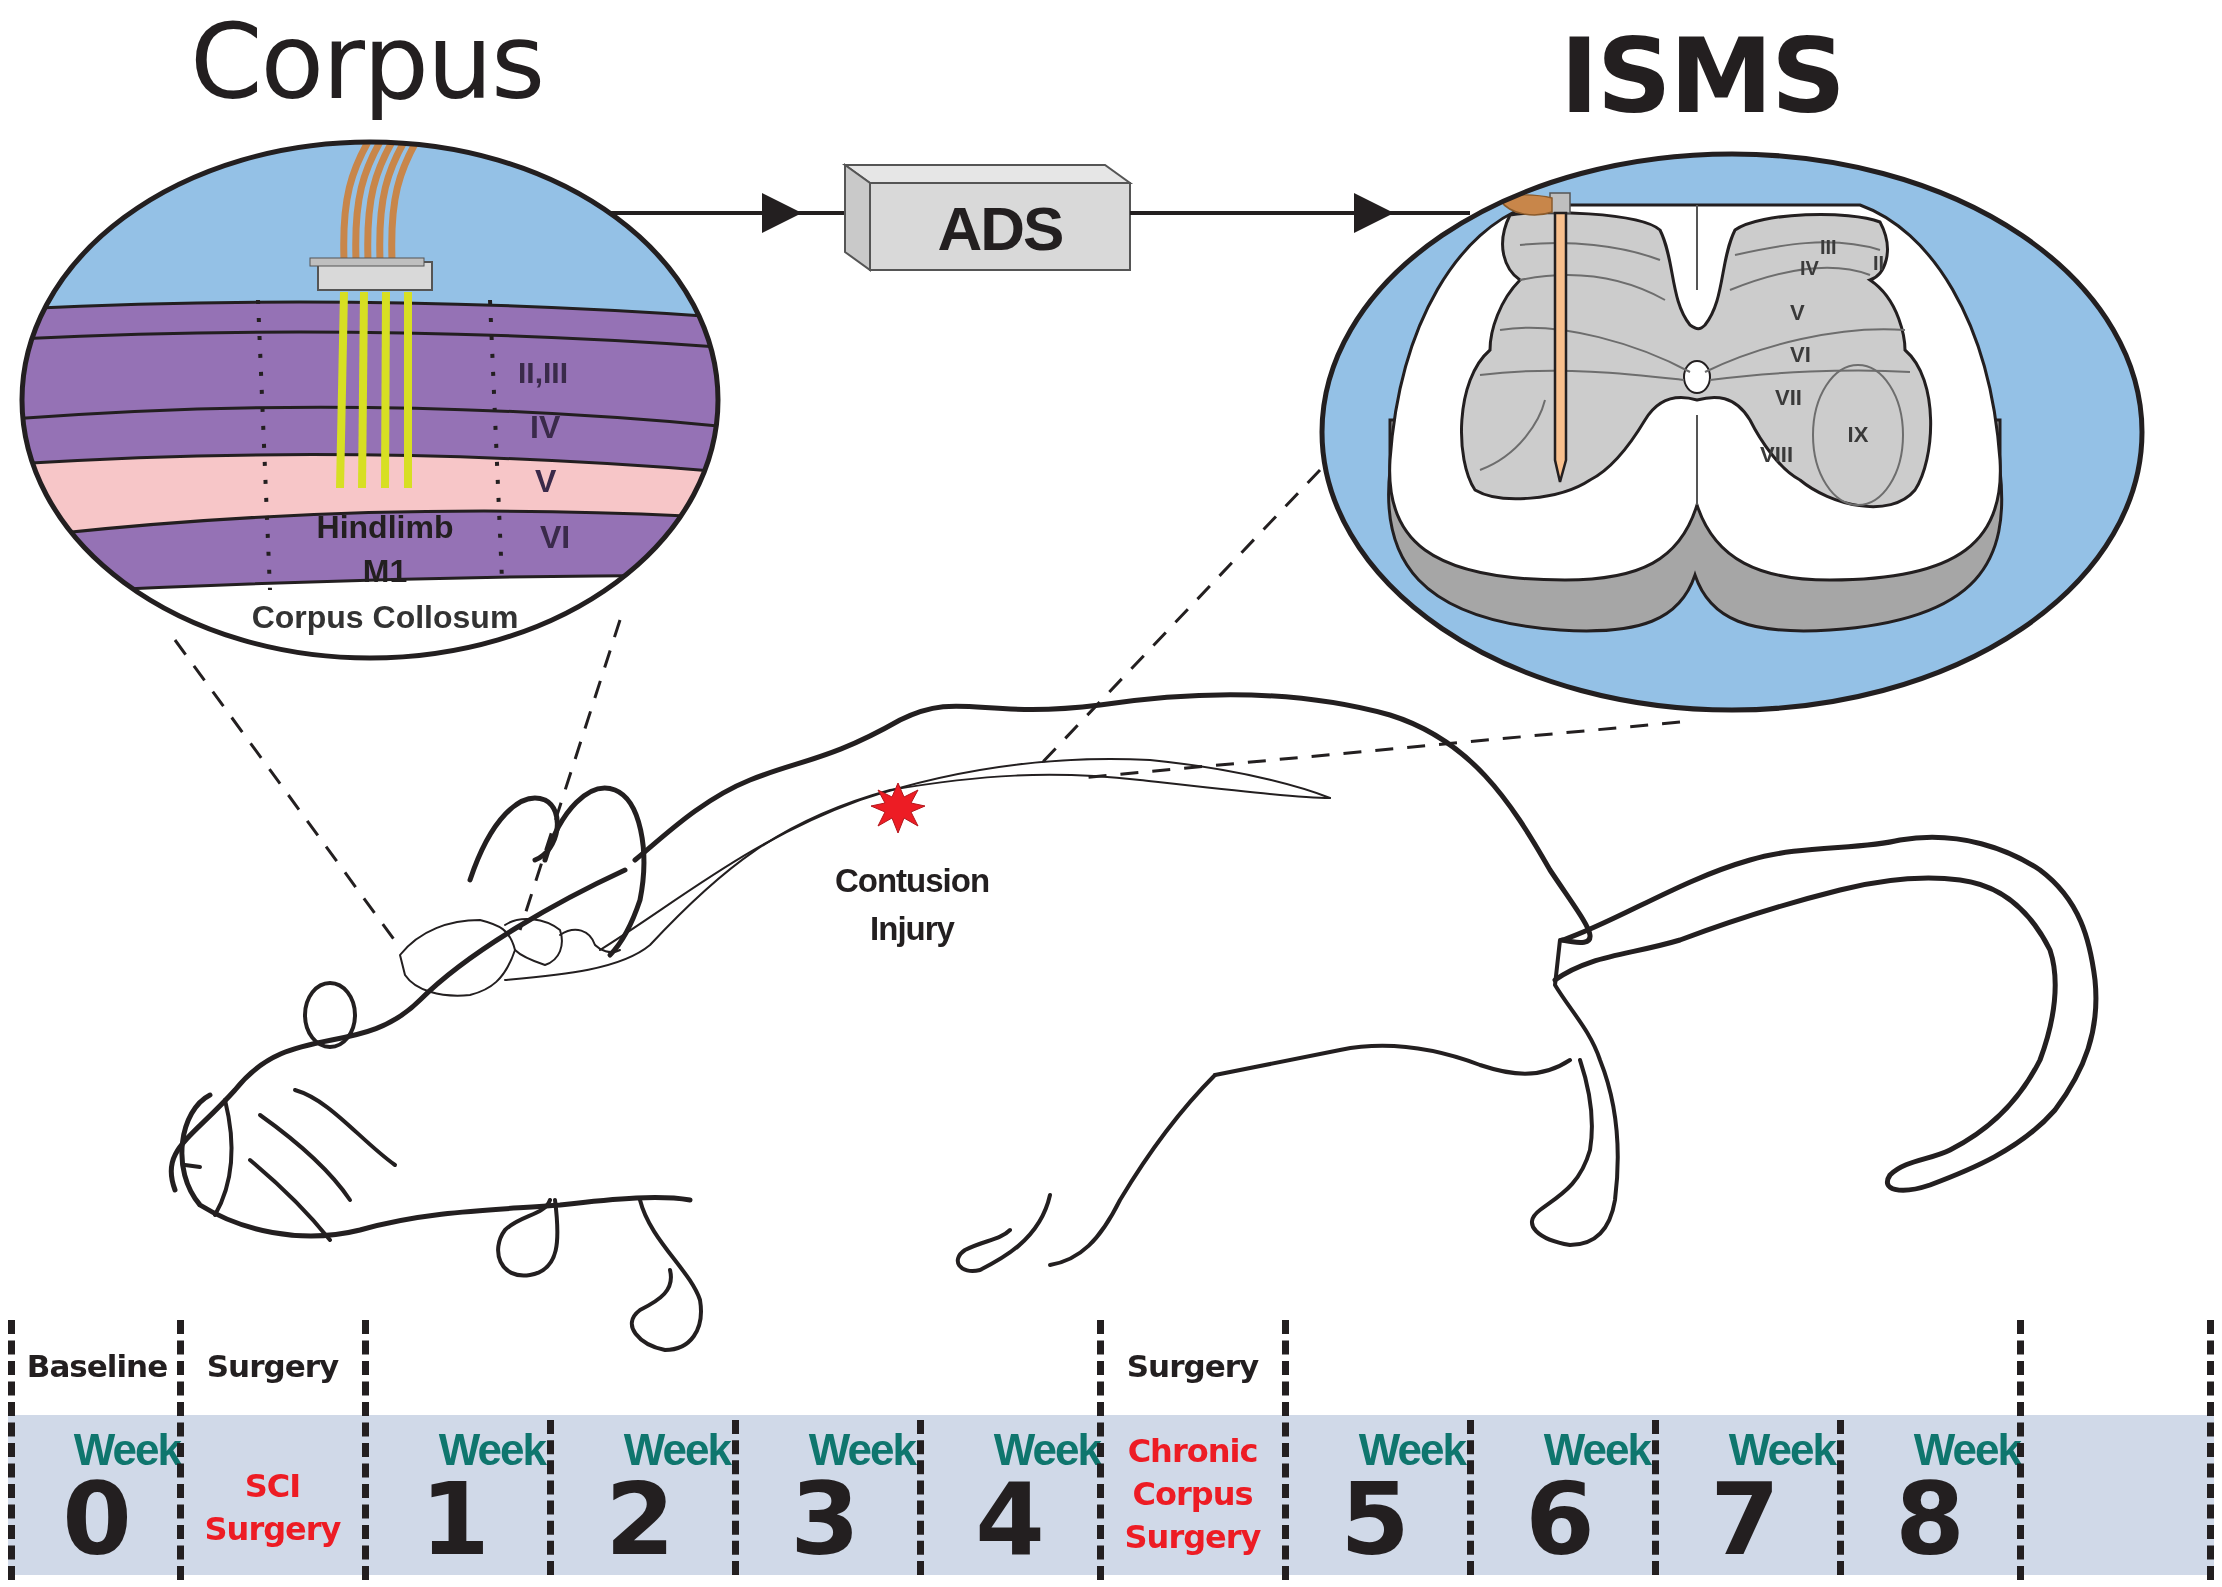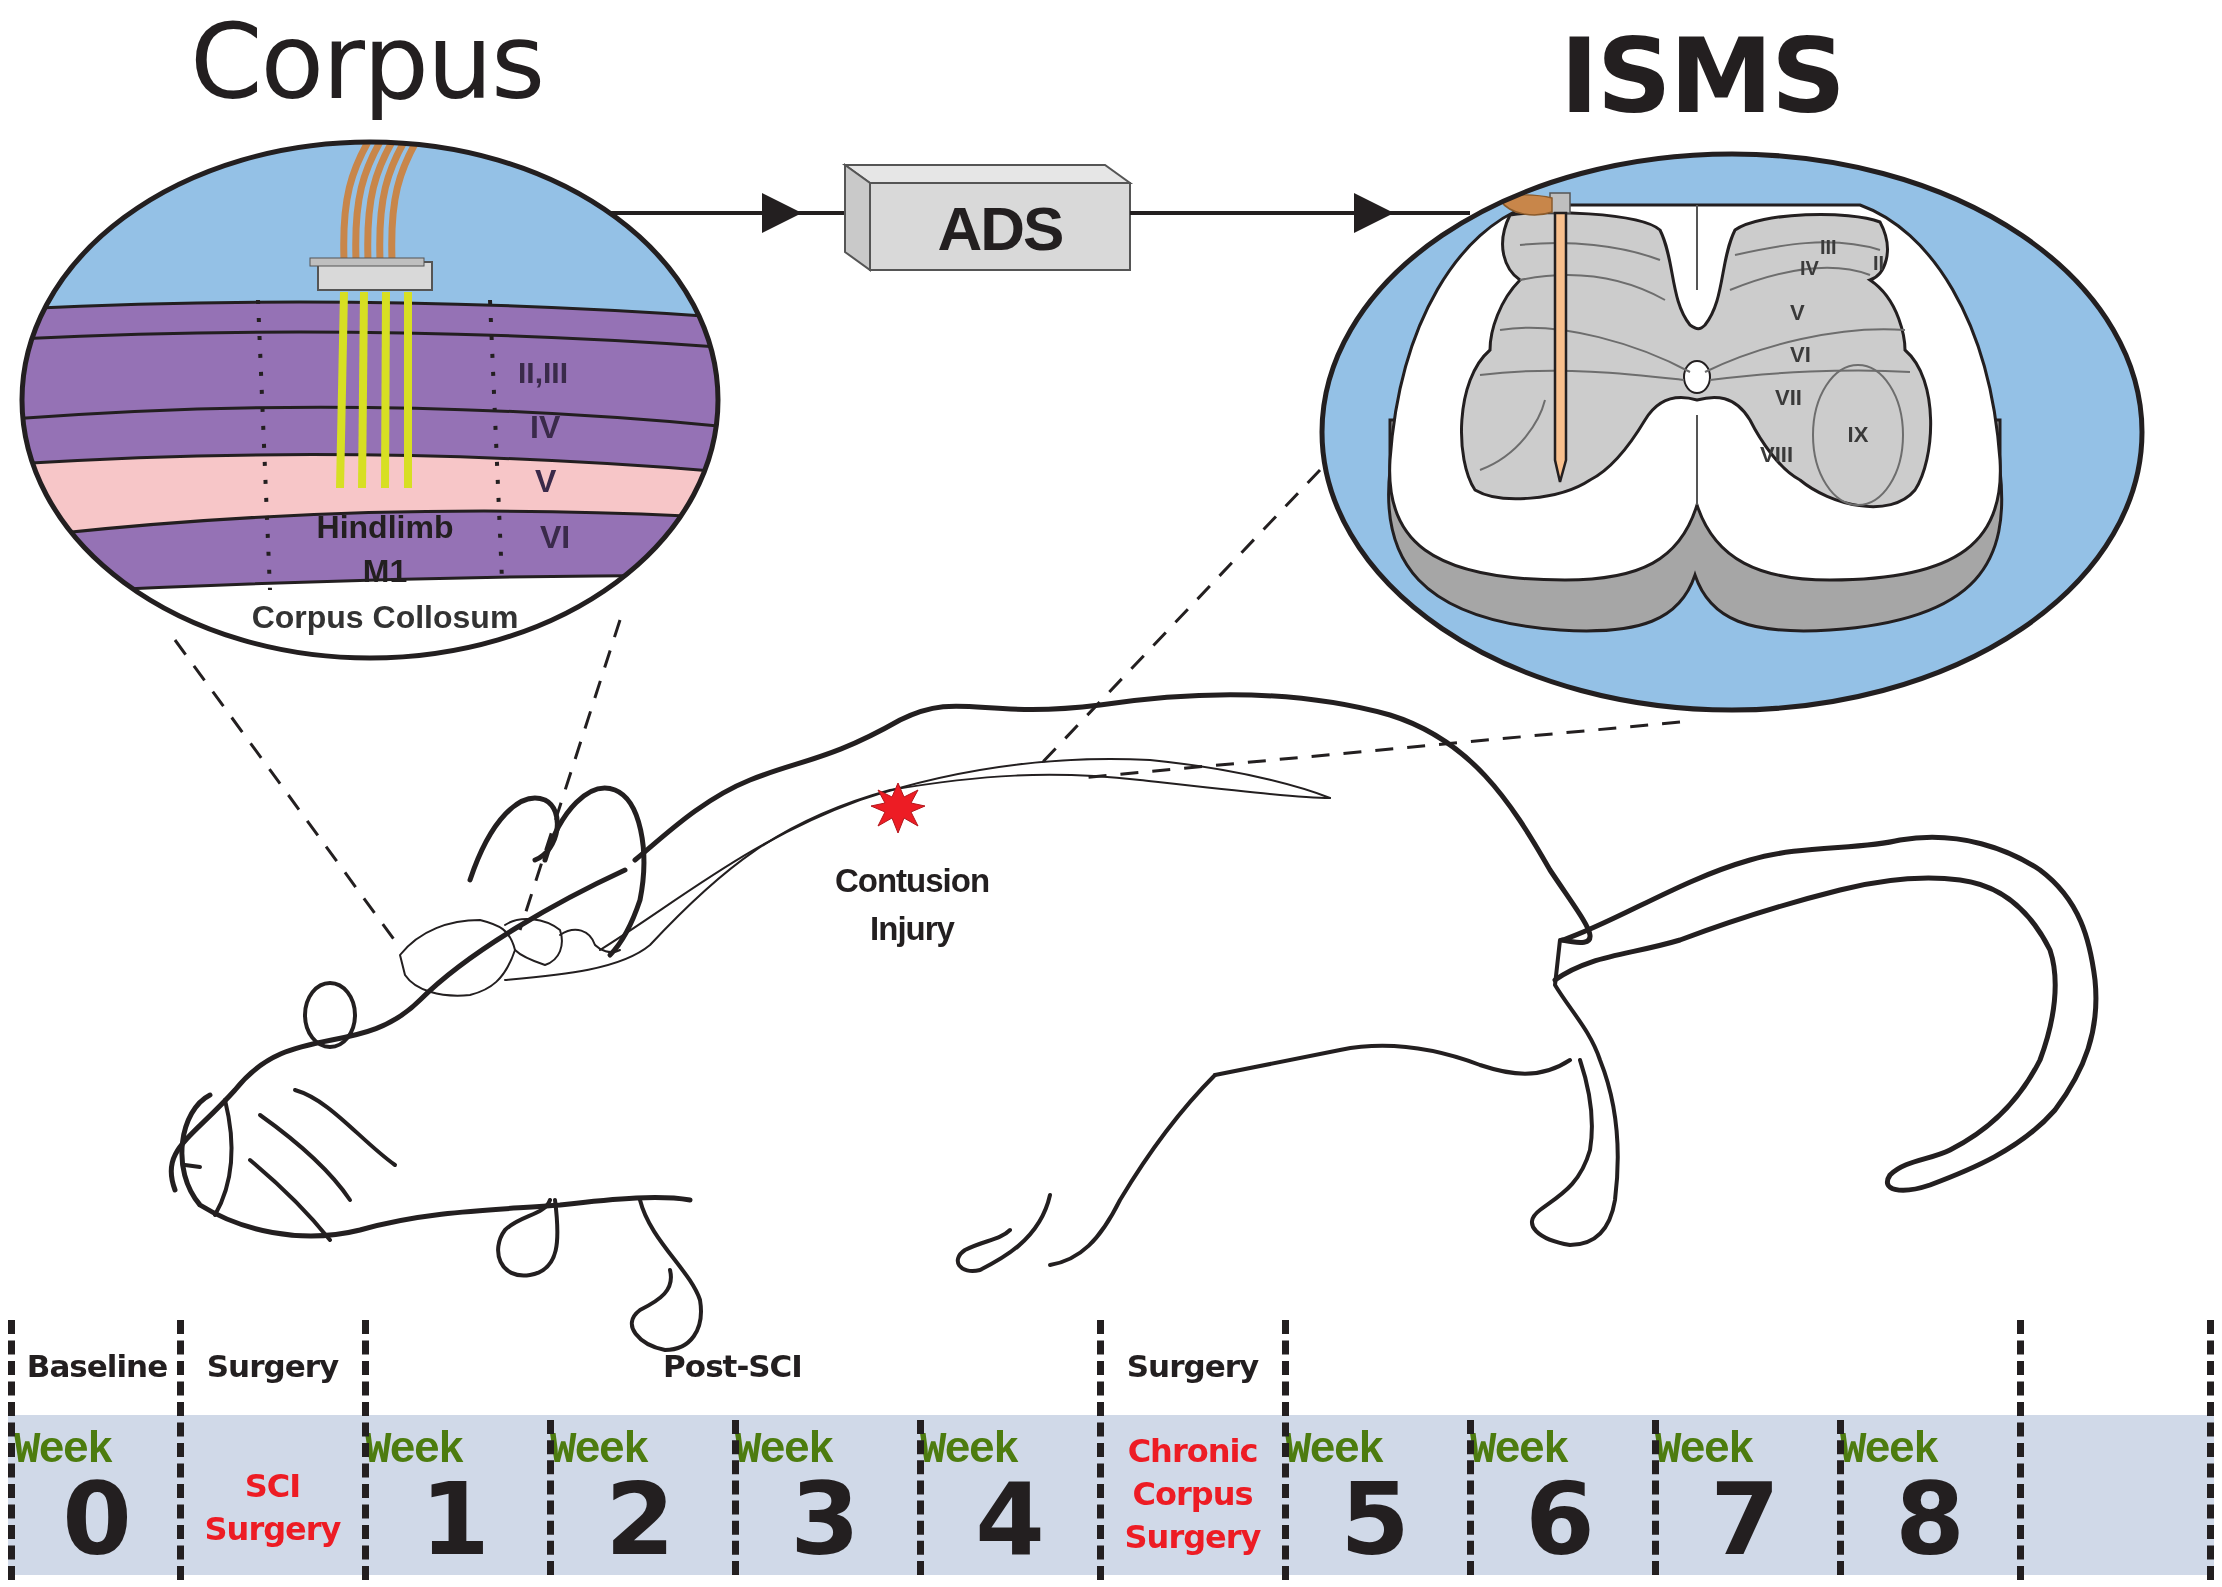--- a/index.html
+++ b/index.html
@@ -4,21 +4,21 @@
 <style>
   html,body{margin:0;padding:0;background:#ffffff;}
   body{width:2222px;height:1587px;position:relative;overflow:hidden;font-family:"Liberation Sans","DejaVu Sans",sans-serif;color:#231f20;}
   #scene{position:absolute;left:0;top:0;width:2222px;height:1587px;}
   .title{position:absolute;font-family:"DejaVu Sans",sans-serif;font-weight:400;font-size:104px;letter-spacing:-2px;color:#231f20;line-height:1;}
   .svg-text{font-family:"Liberation Sans","DejaVu Sans",sans-serif;font-weight:700;}
   .timeline{position:absolute;left:0;top:1280px;width:2222px;height:307px;padding-left:8px;}
   .band{position:absolute;left:8px;top:135px;width:2206px;height:160px;background:#d0d9e8;}
   .col{position:absolute;top:0;height:300px;}
   .hdr{position:absolute;left:0;right:0;font-weight:700;font-size:31px;text-align:center;color:#231f20;font-family:"DejaVu Sans",sans-serif;letter-spacing:-1px;line-height:1.2;}
-  .week-lbl{position:absolute;left:0;right:0;top:145px;text-align:left;font-weight:700;font-size:44px;font-family:Liberation Mono, monospace;letter-spacing:-2px;color:#4d7c0f;}
+  .week-lbl{position:absolute;left:0;right:0;top:145px;text-align:right;font-weight:700;font-size:44px;font-family:Liberation Sans, sans-serif;letter-spacing:-2px;color:#0f766e;}
   .week-num{position:absolute;left:0;right:0;top:190px;text-align:center;font-weight:700;font-size:100px;font-family:"DejaVu Sans",sans-serif;color:#231f20;line-height:1;}
   .red-lbl{position:absolute;left:0;right:0;text-align:center;font-weight:700;font-size:32px;font-family:"DejaVu Sans",sans-serif;letter-spacing:-1px;color:#ed1c24;line-height:1.35;}
   .divider{position:absolute;top:40px;width:0;height:260px;border-left:7px dashed #231f20;}
   .divider.sub{top:140px;height:155px;}
 </style>
 </head>
 <body>
 
 <div class="title" style="left:190px;top:10px;">Corpus</div>
 <div class="title" style="left:1560px;top:24px;font-weight:bold;">ISMS</div>
@@ -190,21 +190,20 @@
     <div class="week-num">0</div>
   </div>
 
   <div class="col" style="left:180px;width:185px;">
     <div class="hdr" style="top:68px;">Surgery</div>
     <div class="red-lbl" style="top:185px;">SCI</div>
     <div class="red-lbl" style="top:228px;">Surgery</div>
   </div>
 
   <div class="col" style="left:365px;width:735px;">
-    <div class="hdr" style="top:68px;">Post-SCI</div>
     <div class="col" style="left:0;width:180px;">
       <div class="week-lbl">Week</div>
       <div class="week-num">1</div>
     </div>
     <div class="col" style="left:185px;width:180px;">
       <div class="week-lbl">Week</div>
       <div class="week-num">2</div>
     </div>
     <div class="col" style="left:370px;width:180px;">
       <div class="week-lbl">Week</div>

